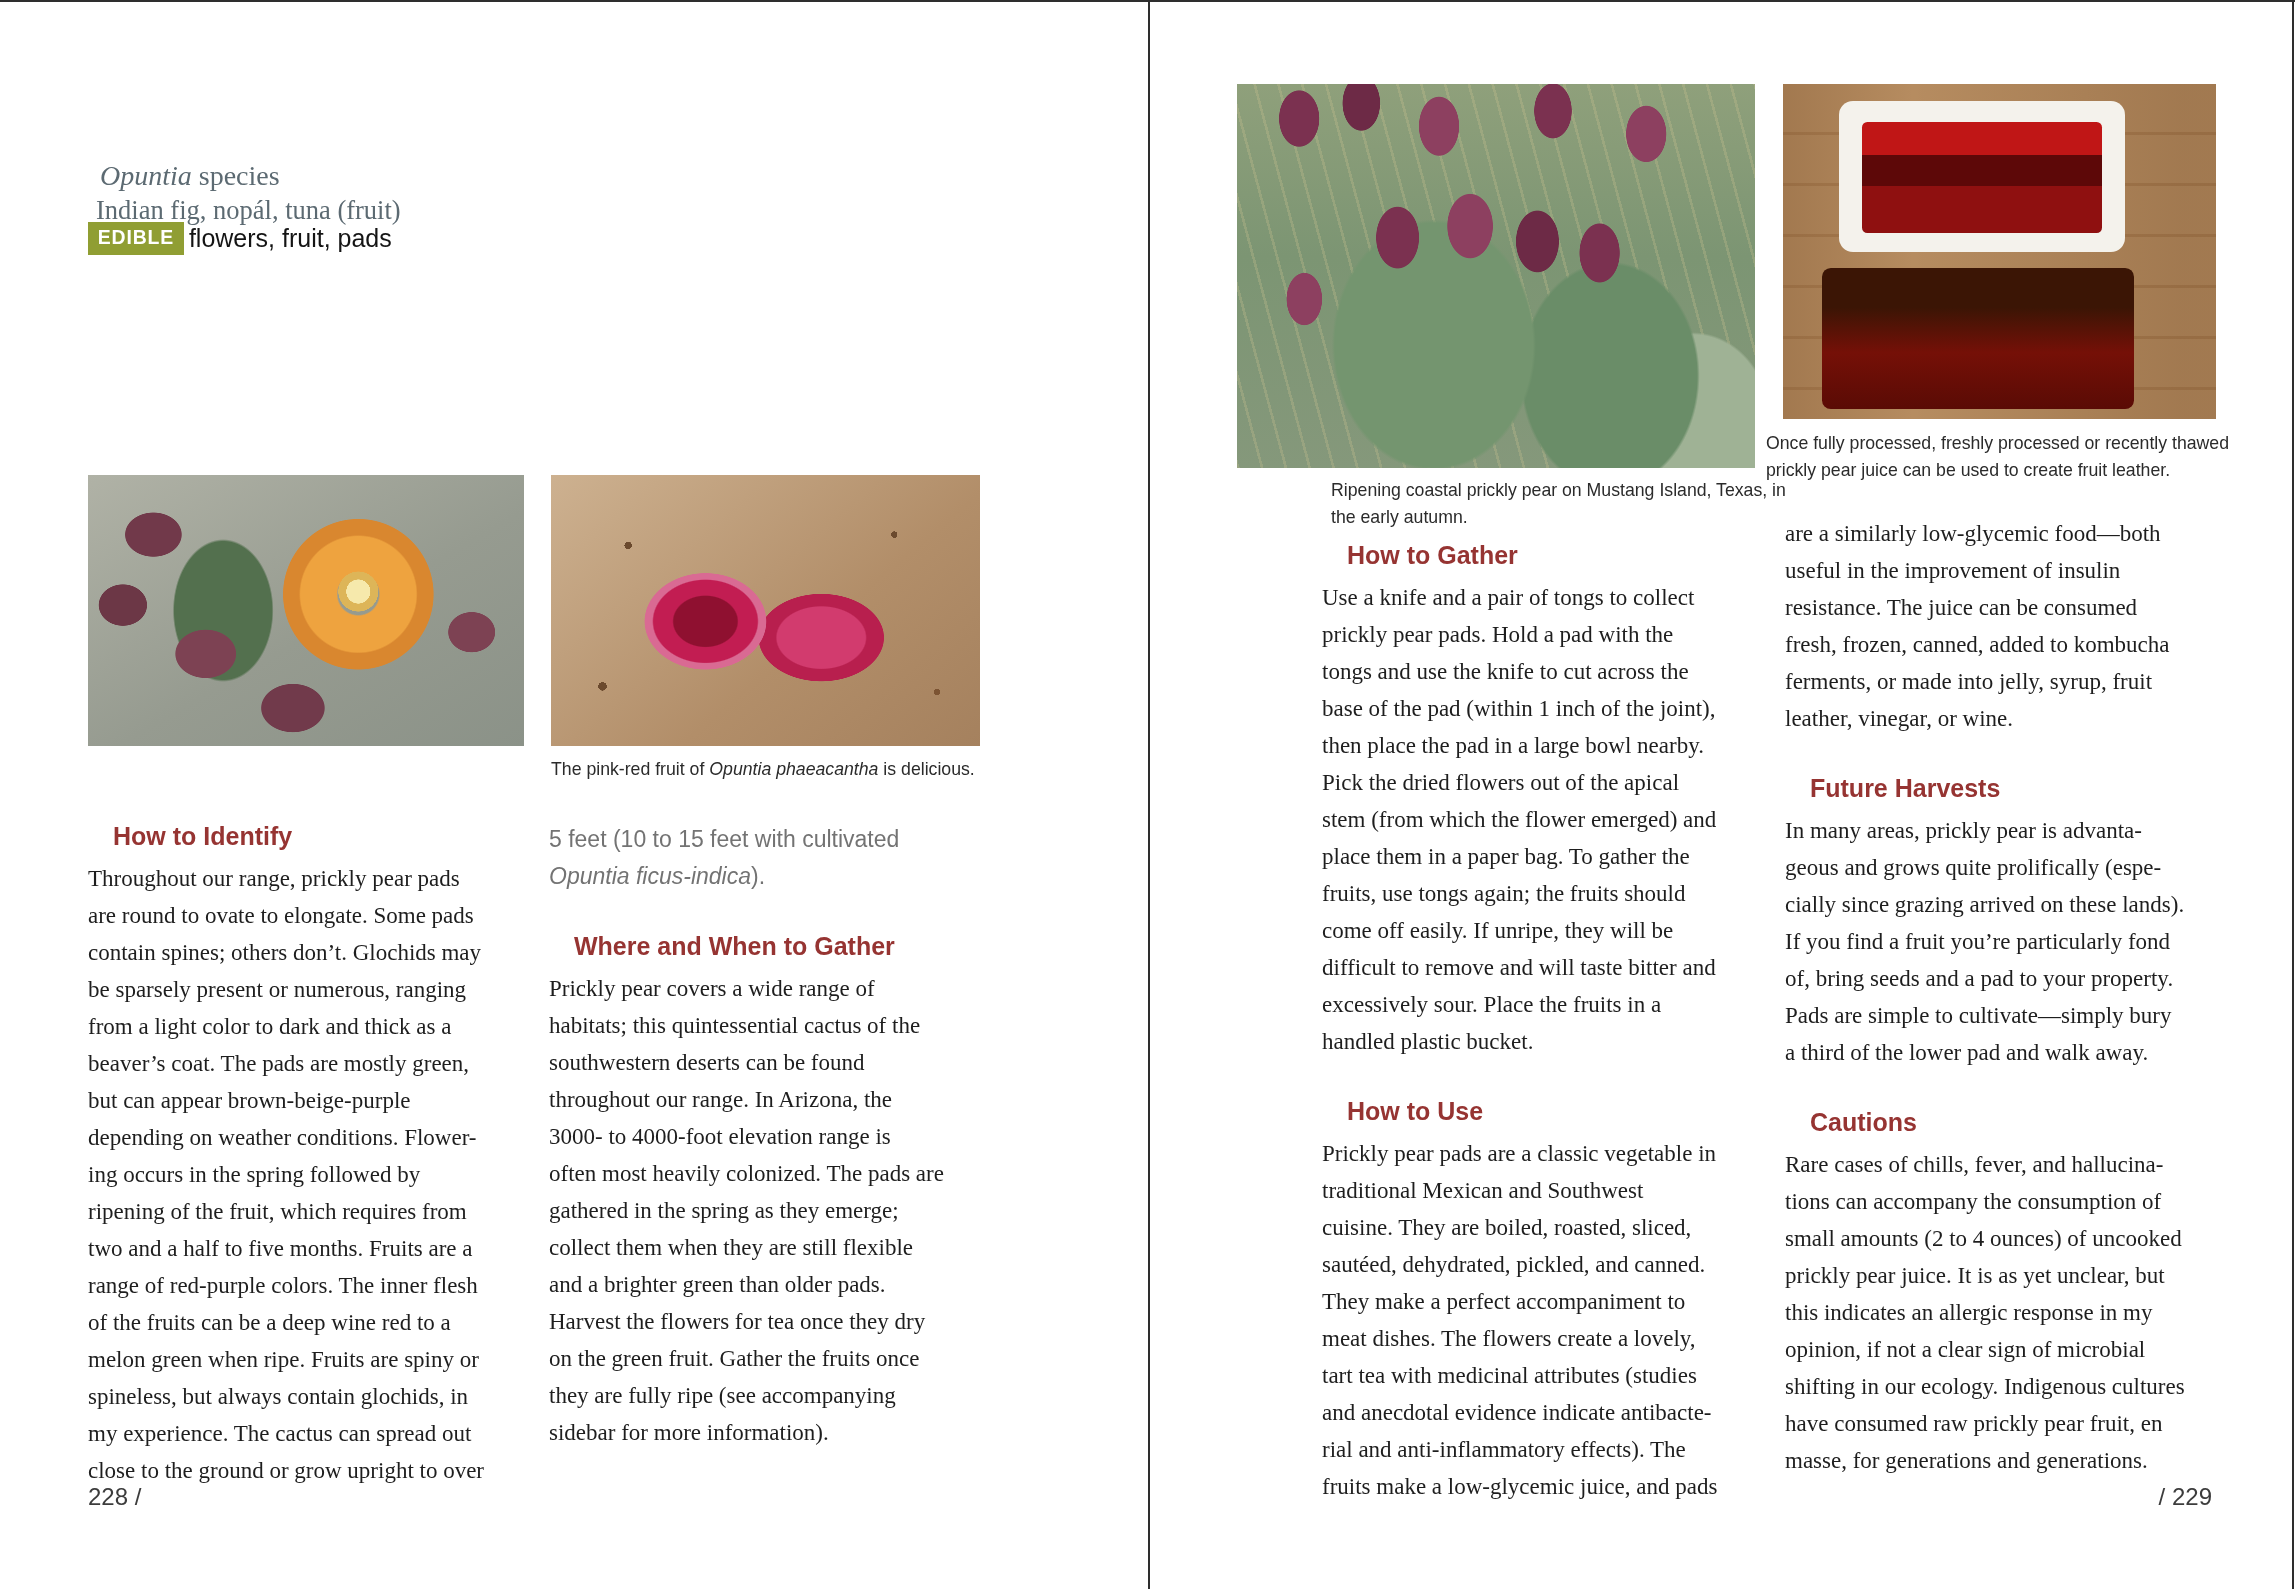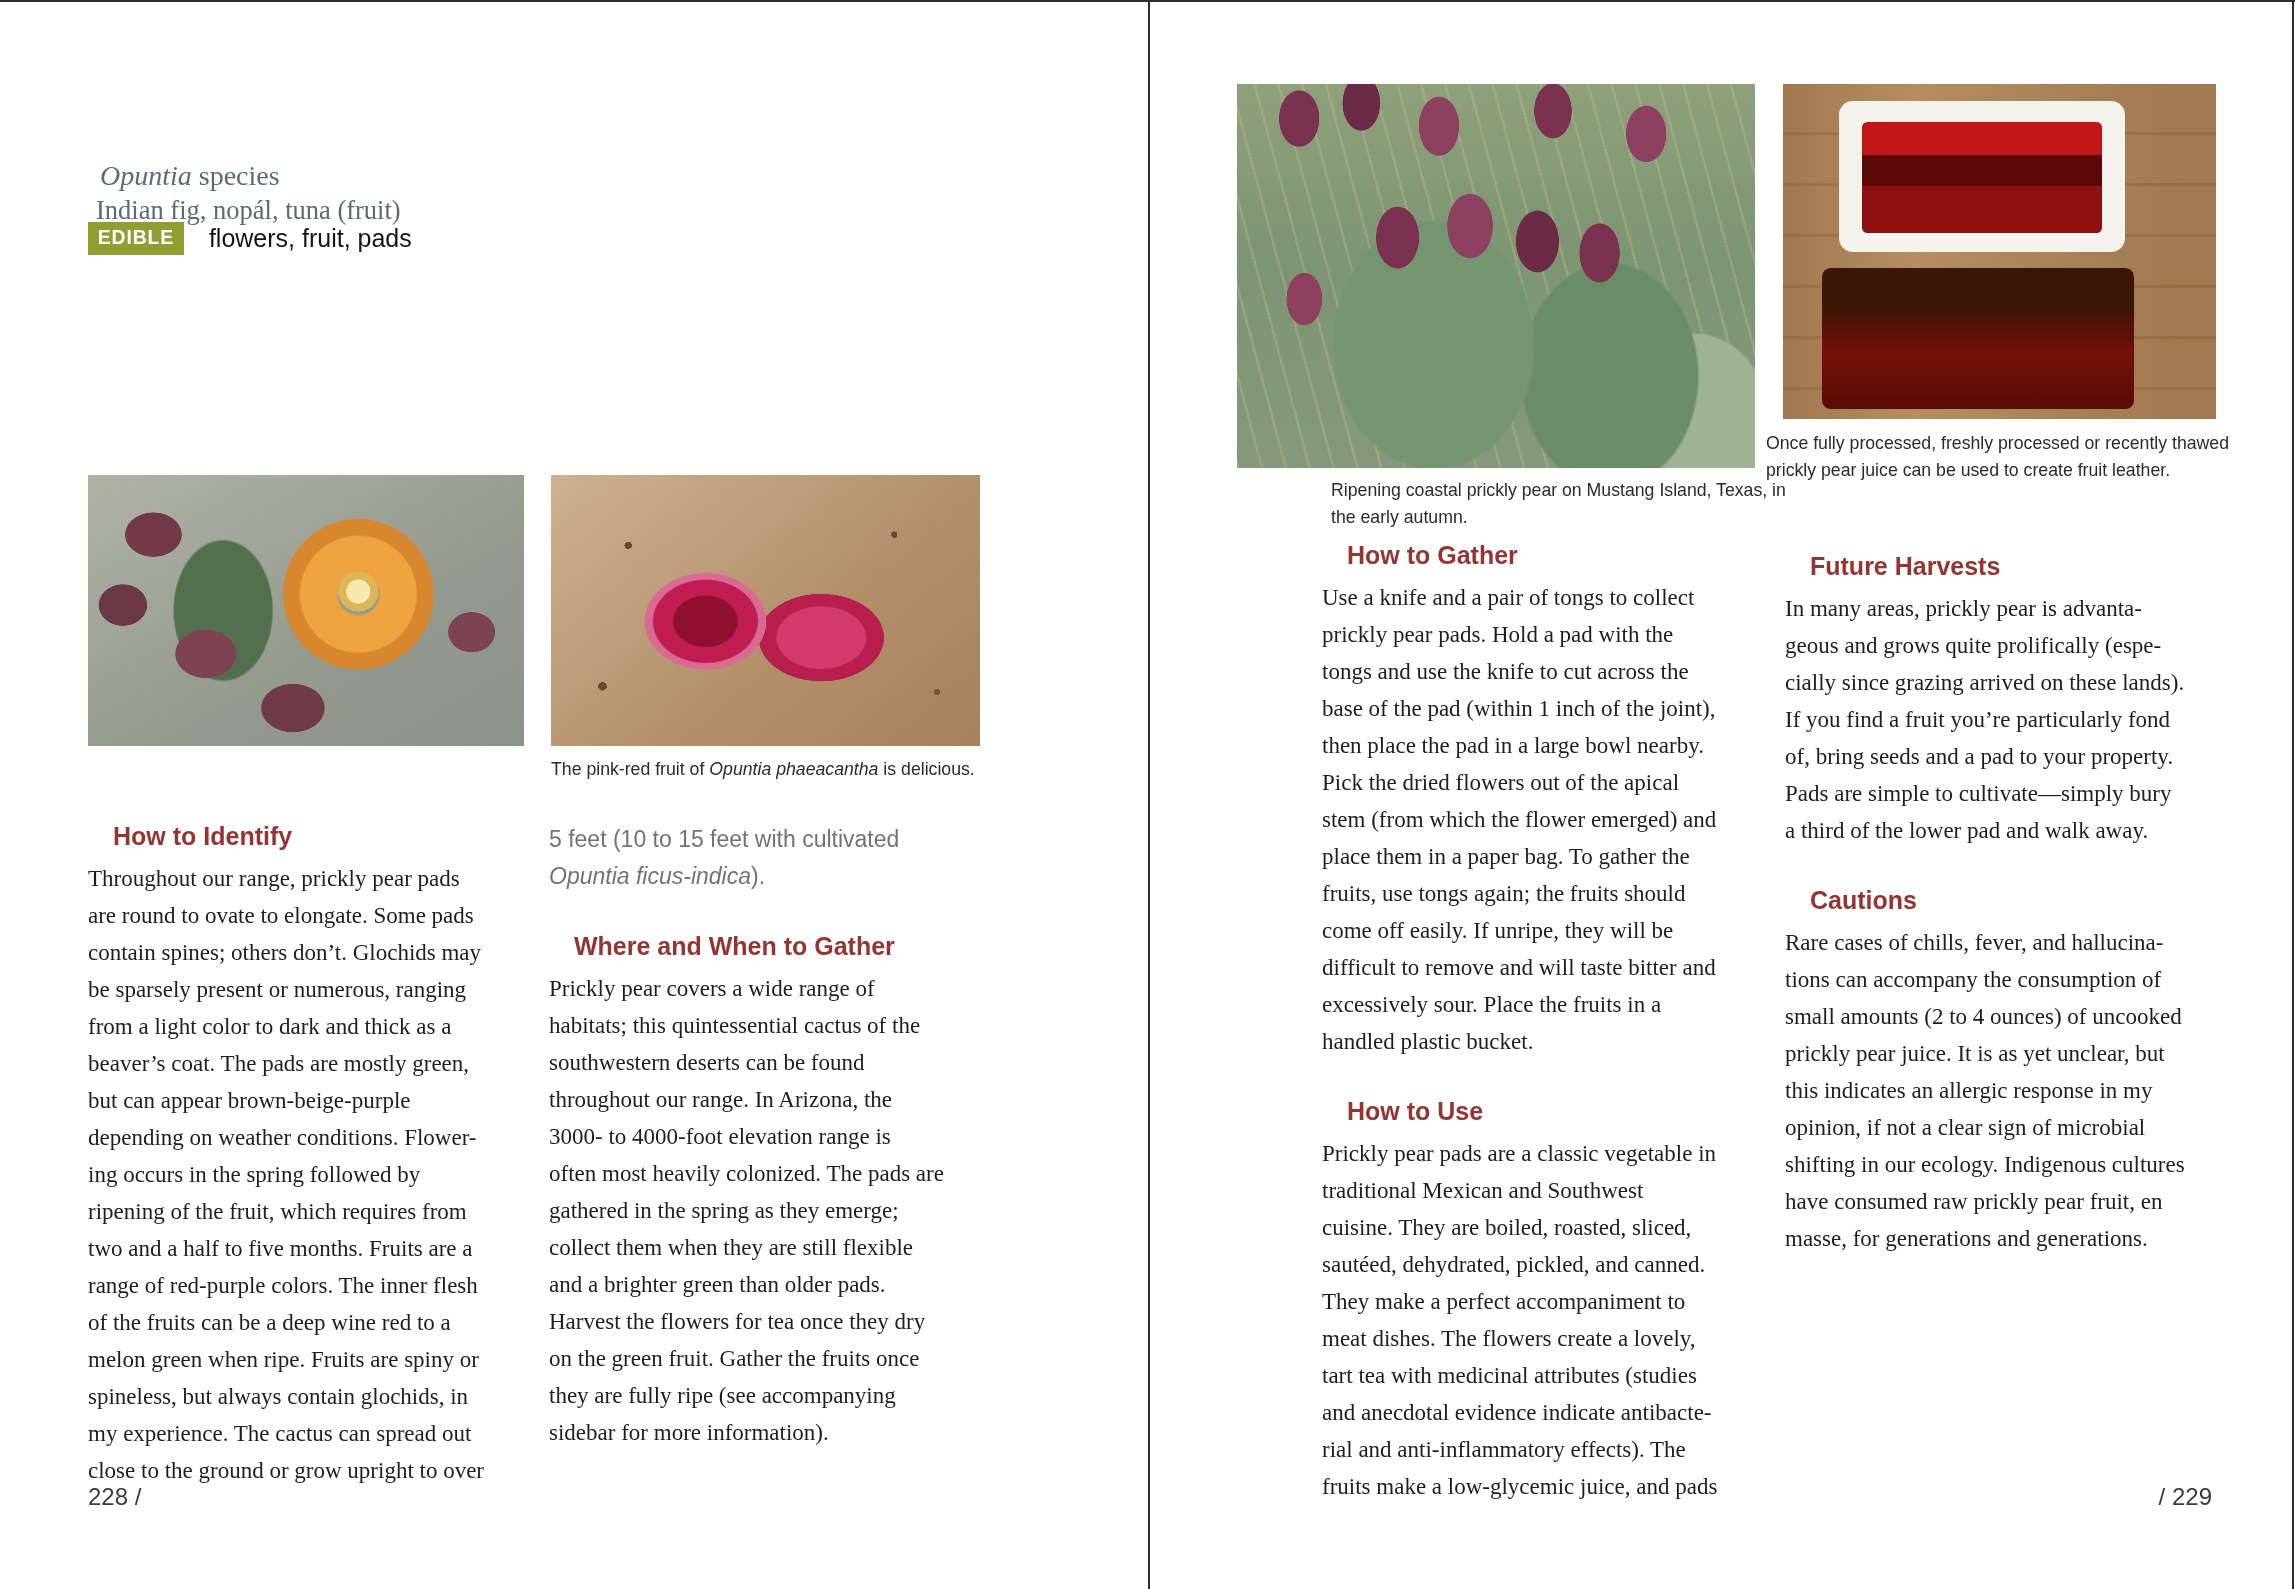--- a/index.html
+++ b/index.html
@@ -23,21 +23,21 @@
     font-weight:500;color:#6e7d3a;letter-spacing:0.9px;
   }
   .species-line{
     position:absolute;left:88px;top:148px;margin:12px;
     font-family:"Liberation Serif",serif;font-size:28px;color:#5c6a72;
   }
   .common-names{
     position:absolute;left:88px;top:187px;margin:8px;
     font-family:"Liberation Serif",serif;font-size:26.5px;color:#5c6a72;
   }
-  .edible-row{position:absolute;left:88px;top:222px;display:flex;align-items:center;gap:25px;}
+  .edible-row{position:absolute;left:88px;top:222px;display:flex;align-items:center;gap:5px;}
   .badge{
     background:#909e33;color:#ffffff;font-weight:bold;font-size:19.4px;
     letter-spacing:0.9px;padding:4.4px 9.7px 5.3px;display:inline-block;
   }
   .edible-label{font-size:25px;color:#141414;}
   .intro{
     position:absolute;left:88px;top:291px;margin:0;
     font-size:26.5px;line-height:41px;color:#161616;white-space:pre;
   }
   .h{
@@ -234,20 +234,26 @@
 sautéed, dehydrated, pickled, and canned.
 They make a perfect accompaniment to
 meat dishes. The flowers create a lovely,
 tart tea with medicinal attributes (studies
 and anecdotal evidence indicate antibacte-
 rial and anti-inflammatory effects). The
 fruits make a low-glycemic juice, and pads</p>
   </div>
 
   <div class="col" style="left:635px;top:515px;width:477px;">
+    <p class="lines">are a similarly low-glycemic food—both
+useful in the improvement of insulin
+resistance. The juice can be consumed
+fresh, frozen, canned, added to kombucha
+ferments, or made into jelly, syrup, fruit
+leather, vinegar, or wine.</p>
     <h2 class="h gap">Future Harvests</h2>
     <p class="lines">In many areas, prickly pear is advanta-
 geous and grows quite prolifically (espe-
 cially since grazing arrived on these lands).
 If you find a fruit you’re particularly fond
 of, bring seeds and a pad to your property.
 Pads are simple to cultivate—simply bury
 a third of the lower pad and walk away.</p>
     <h2 class="h gap">Cautions</h2>
     <p class="lines">Rare cases of chills, fever, and hallucina-

